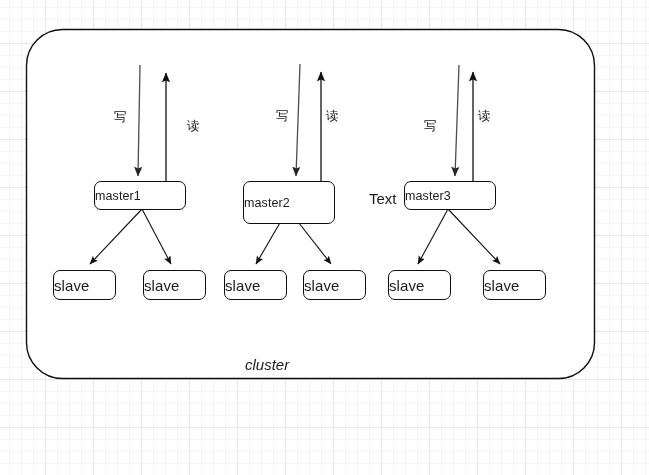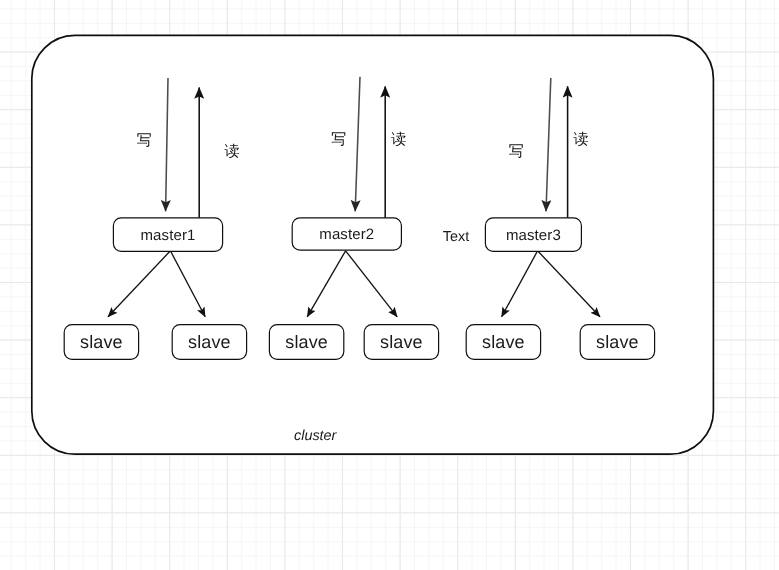--- a/index.html
+++ b/index.html
@@ -32,41 +32,40 @@
     height: 475px;
   }
   .node {
     position: absolute;
     box-sizing: border-box;
     background: #ffffff;
     border: 1px solid #0f0f0f;
     border-radius: 7px;
     display: flex;
     align-items: center;
-    justify-content: center;
     color: #1b1b1b;
     letter-spacing: .1px;
   }
   .node-master {
     font-size: 12.5px;
   }
   .node-slave {
     font-size: 15px;
   }
   .edge-label {
     position: absolute;
     font-size: 12.5px;
     color: #111111;
     line-height: 1;
     white-space: nowrap;
     font-family: "DejaVu Sans", "Liberation Sans", sans-serif;
   }
   .plain-label {
     position: absolute;
-    font-size: 12px;
+    font-size: 15px;
     color: #1b1b1b;
     line-height: 1;
     white-space: nowrap;
   }
 </style>
 </head>
 <body>
 
 <div id="canvas">
 
@@ -110,33 +109,33 @@
   </div>
   <div class="edge-label" style="left:114px; top:111px;">写</div>
   <div class="edge-label" style="left:187px; top:120px;">读</div>
   <div class="node node-slave" style="left:53px; top:270px; width:63px; height:30px;">
     <span>slave</span>
   </div>
   <div class="node node-slave" style="left:143px; top:270px; width:63px; height:30px;">
     <span>slave</span>
   </div>
 
-  <div class="node node-master" style="left:243px; top:181px; width:92px; height:28px;">
+  <div class="node node-master" style="left:243px; top:181px; width:92px; height:43px;">
     <span>master2</span>
   </div>
   <div class="edge-label" style="left:276px; top:110px;">写</div>
   <div class="edge-label" style="left:326px; top:110px;">读</div>
   <div class="node node-slave" style="left:224px; top:270px; width:63px; height:30px;">
     <span>slave</span>
   </div>
   <div class="node node-slave" style="left:303px; top:270px; width:63px; height:30px;">
     <span>slave</span>
   </div>
 
-  <div class="node node-master" style="left:404px; top:181px; width:81px; height:29px;">
+  <div class="node node-master" style="left:404px; top:181px; width:92px; height:29px;">
     <span>master3</span>
   </div>
   <div class="edge-label" style="left:424px; top:120px;">写</div>
   <div class="edge-label" style="left:478px; top:110px;">读</div>
   <div class="node node-slave" style="left:388px; top:270px; width:63px; height:30px;">
     <span>slave</span>
   </div>
   <div class="node node-slave" style="left:483px; top:270px; width:63px; height:30px;">
     <span>slave</span>
   </div>

